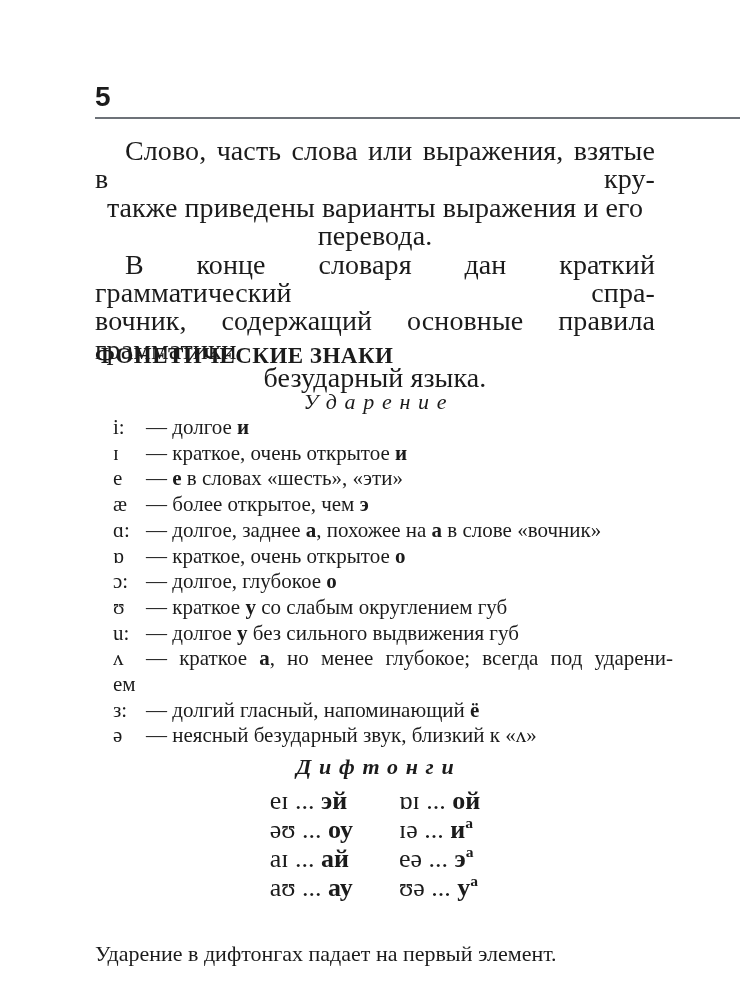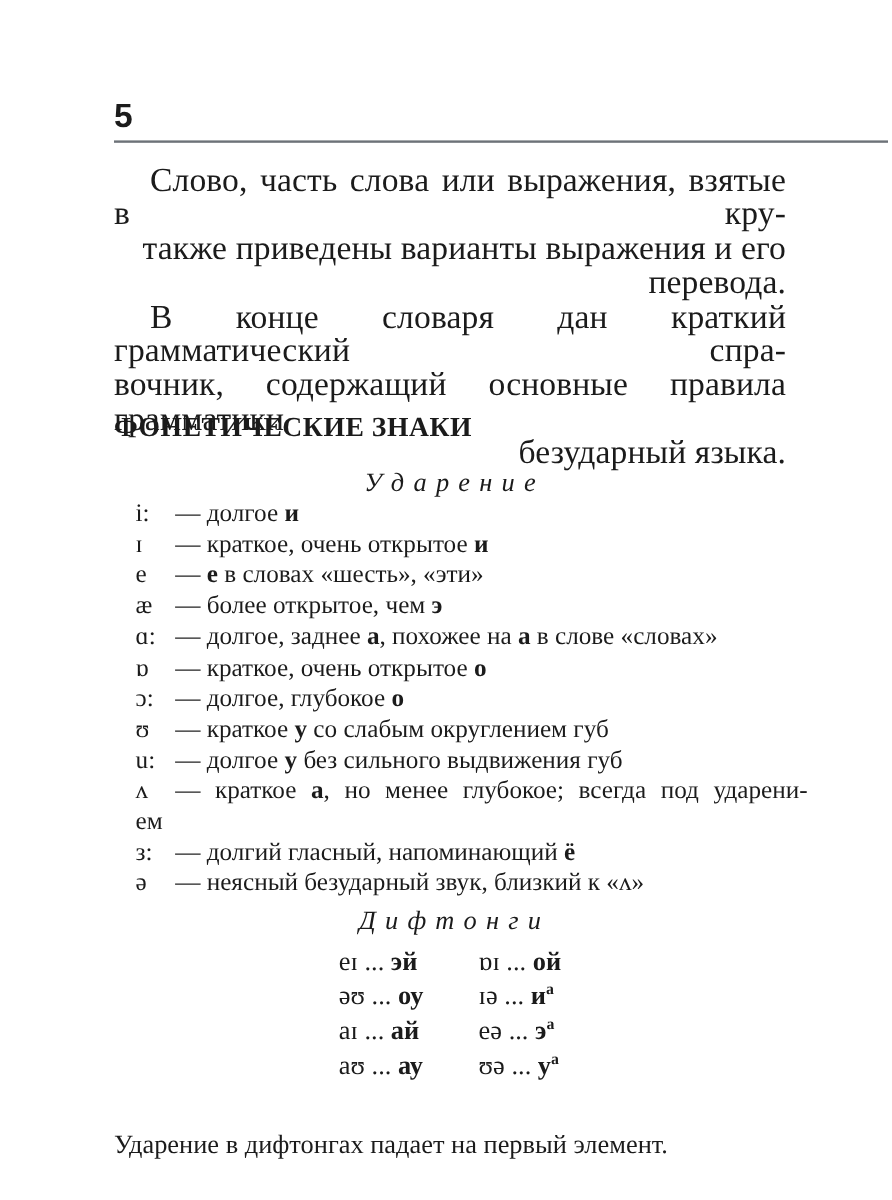--- a/index.html
+++ b/index.html
@@ -20,50 +20,50 @@
   .rule {
     position: absolute; left: 95px; top: 117px;
     width: 645px; height: 2px; background: #6d7278;
   }
 
   .intro {
     position: absolute; left: 95px; top: 137px; width: 560px;
     font-size: 28px; line-height: 28.4px;
     letter-spacing: 0.1px;
   }
-  .line { text-align: right; }
+  .line { text-align: center; }
   .line.j { text-align: justify; text-align-last: justify; }
   .line.indent { text-indent: 30px; }
 
   .section-title {
     position: absolute; left: 95px; top: 341px; width: 560px;
     text-align: left; font-weight: 700; font-size: 23px; line-height: 30px;
     letter-spacing: 0.02em;
   }
   .sub-heading {
     position: absolute; left: 95px; width: 560px;
     text-align: center; font-style: italic; font-size: 22px; line-height: 28px;
     letter-spacing: 0.35em; padding-left: 0.35em; box-sizing: border-box;
   }
   .vowels-heading { top: 388px; }
-  .diphthongs-heading { top: 753px; }
+  .diphthongs-heading { top: 753px; font-weight: bold; }
 
   .vowel-list {
     position: absolute; left: 113px; top: 415px; width: 560px;
     font-size: 21px; line-height: 25.7px;
   }
   .vrow.j { text-align: justify; text-align-last: justify; }
   .vsym { display: inline-block; width: 33px; }
   .vcont { text-align: left; }
 
   .diph-table {
     position: absolute; left: 95px; top: 786px; width: 560px;
     display: grid; grid-template-columns: auto auto;
     column-gap: 46px; justify-content: center;
-    font-size: 22px; line-height: 29px;
+    font-size: 26px; line-height: 29px;
   }
   .dcell { text-align: left; white-space: nowrap; }
   .dcell sup { font-size: 60%; font-weight: 700; vertical-align: super; line-height: 0; }
 
   .diph-note {
     position: absolute; left: 95px; top: 895px; width: 600px;
     font-size: 22px; line-height: 28px; margin-top: 45px;
   }
   b { font-weight: 700; }
 </style>
@@ -88,21 +88,21 @@
 
   <div class="section-title">ФОНЕТИЧЕСКИЕ ЗНАКИ</div>
 
   <div class="sub-heading vowels-heading">Ударение</div>
 
   <div class="vowel-list" id="vowel-list">
       <div class="vrow"><span class="vsym">i:</span><span>— </span><span>долгое </span><b>и</b></div>
       <div class="vrow"><span class="vsym">ɪ</span><span>— </span><span>краткое, очень открытое </span><b>и</b></div>
       <div class="vrow"><span class="vsym">e</span><span>— </span><b>е</b><span> в словах «шесть», «эти»</span></div>
       <div class="vrow"><span class="vsym">æ</span><span>— </span><span>более открытое, чем </span><b>э</b></div>
-      <div class="vrow"><span class="vsym">ɑ:</span><span>— </span><span>долгое, заднее </span><b>а</b><span>, похожее на </span><b>а</b><span> в слове «словах»</span></div>
+      <div class="vrow"><span class="vsym">ɑ:</span><span>— </span><span>долгое, заднее </span><b>а</b><span>, похожее на </span><b>а</b><span> в слове «вочник»</span></div>
       <div class="vrow"><span class="vsym">ɒ</span><span>— </span><span>краткое, очень открытое </span><b>о</b></div>
       <div class="vrow"><span class="vsym">ɔ:</span><span>— </span><span>долгое, глубокое </span><b>о</b></div>
       <div class="vrow"><span class="vsym">ʊ</span><span>— </span><span>краткое </span><b>у</b><span> со слабым округлением губ</span></div>
       <div class="vrow"><span class="vsym">u:</span><span>— </span><span>долгое </span><b>у</b><span> без сильного выдвижения губ</span></div>
       <div class="vrow j"><span class="vsym">ʌ</span><span>— </span><span>краткое </span><b>а</b><span>, но менее глубокое; всегда под ударени-</span></div>
       <div class="vcont">ем</div>
       <div class="vrow"><span class="vsym">з:</span><span>— </span><span>долгий гласный, напоминающий </span><b>ё</b></div>
       <div class="vrow"><span class="vsym">ə</span><span>— </span><span>неясный безударный звук, близкий к «ʌ»</span></div>
     </div>
 

